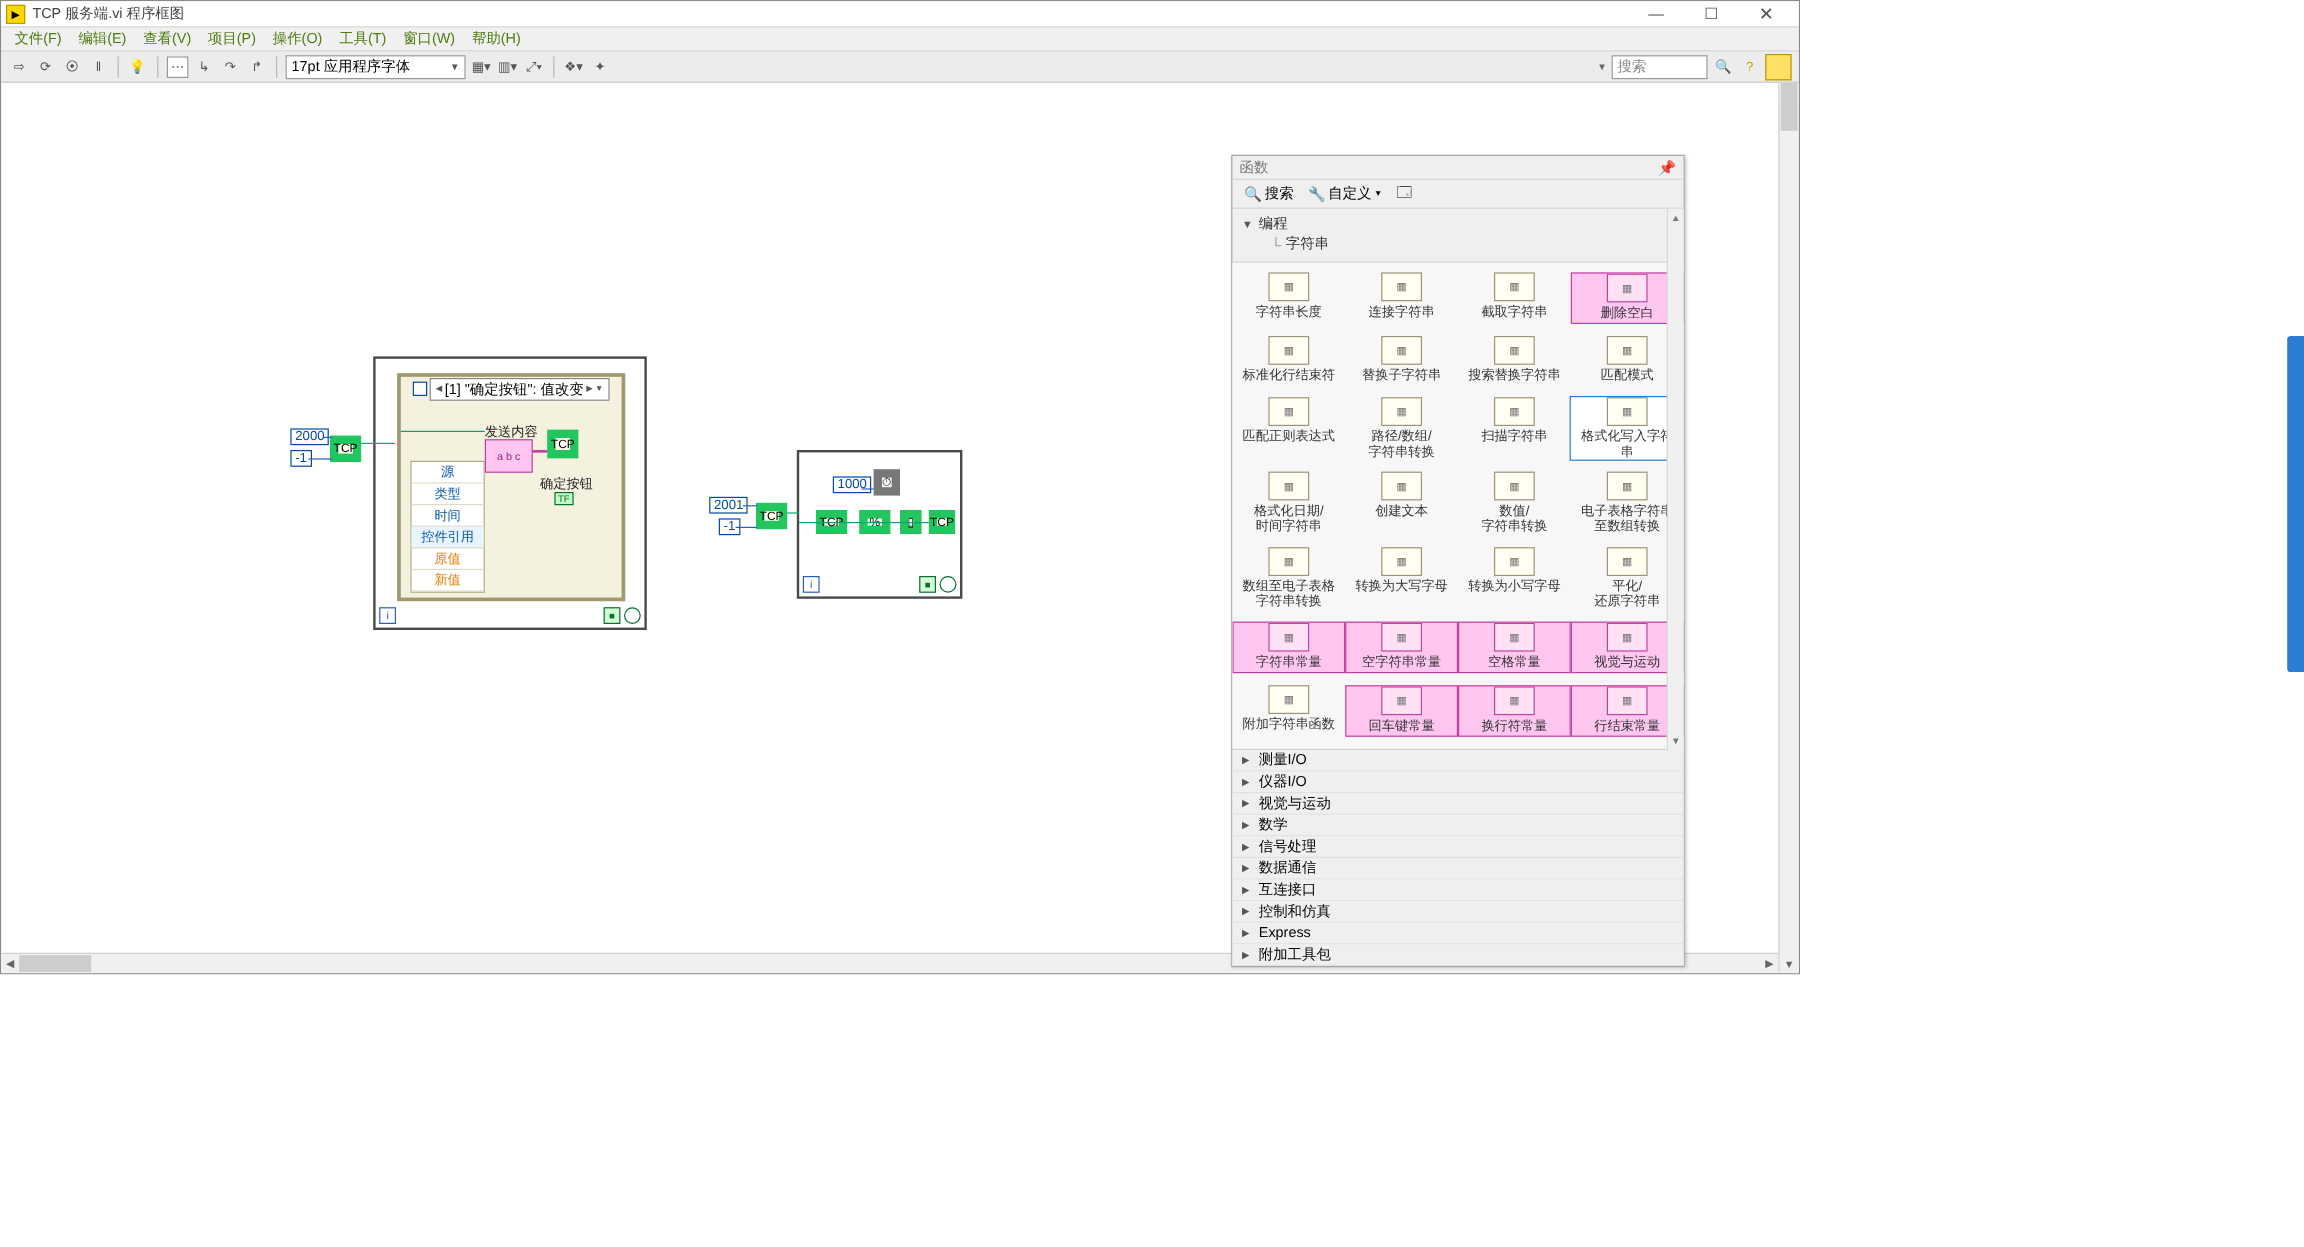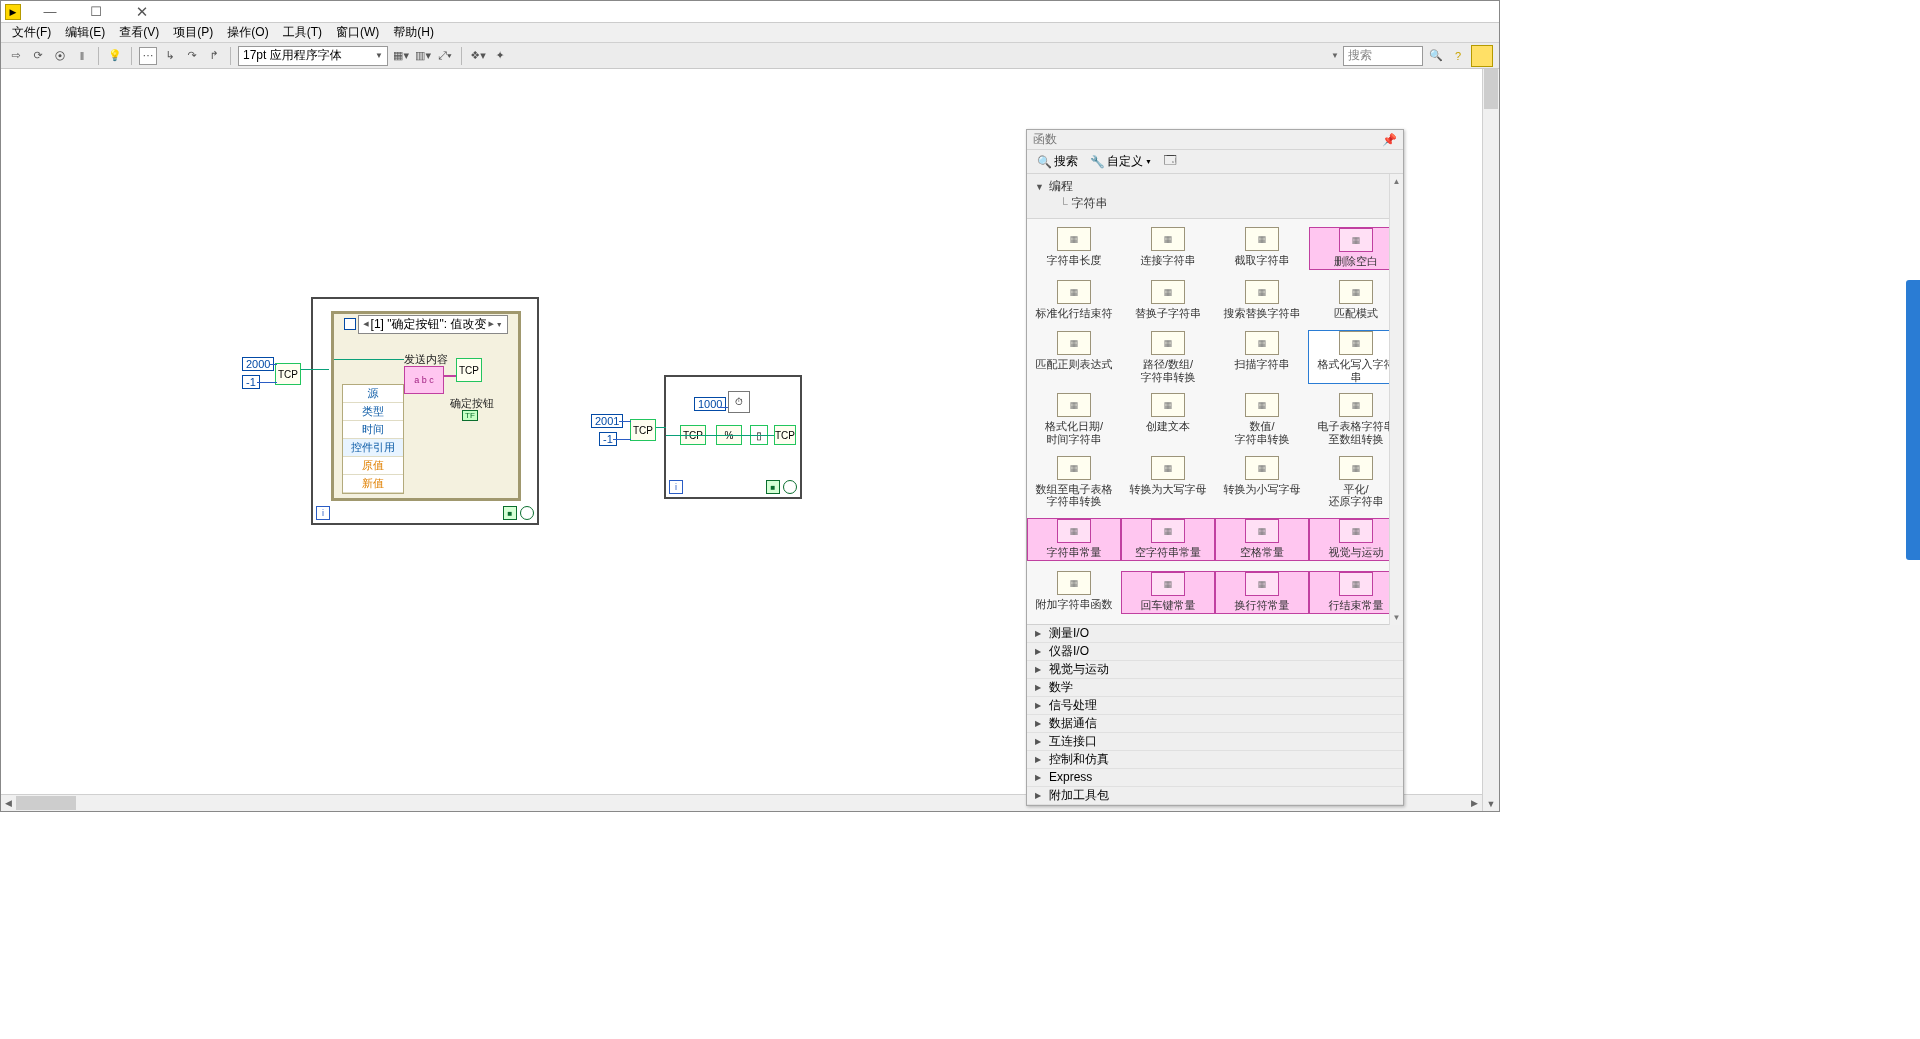--- a/index.html
+++ b/index.html
@@ -4,21 +4,21 @@
 <style>
 * { margin:0; padding:0; box-sizing:border-box; font-family:"Microsoft YaHei","SimSun",Tahoma,sans-serif; font-size:12px; }
 body { background:#fff; overflow:hidden; }
 .win { width:1500px; height:812px; background:#f0f0f0; display:flex; flex-direction:column; border:1px solid #888; }
 .titlebar { height:22px; background:#fff; display:flex; align-items:center; padding:0 4px; border-bottom:1px solid #ccc; }
 .titlebar .ico { width:16px; height:16px; background:#ffd800; border:1px solid #b59a00; margin-right:6px; display:flex; align-items:center; justify-content:center; font-size:9px; }
 .titlebar .ttl { flex:1; color:#444; }
 .titlebar .ctl { width:46px; text-align:center; color:#555; font-size:13px; }
 .titlebar .ctl.close { font-size:15px; }
 .menubar { height:20px; background:#f0f0f0; display:flex; align-items:center; padding:0 6px; gap:4px; border-bottom:1px solid #d0d0d0; }
-.menubar span { padding:1px 5px; color:#000000; }
+.menubar span { padding:1px 5px; color:#4d7c0f; }
 .toolbar { height:26px; background:#ececec; border-bottom:1px solid #c9c9c9; display:flex; align-items:center; padding:0 6px; gap:4px; }
 .tb-sep { width:1px; height:18px; background:#b9b9b9; margin:0 3px; }
 .tb-btn { width:18px; height:18px; display:flex; align-items:center; justify-content:center; border:1px solid transparent; color:#555; font-size:11px; }
 .tb-btn.box { border:1px solid #999; background:#fff; }
 .font-sel { height:20px; border:1px solid #999; background:#fff; display:flex; align-items:center; padding:0 4px; gap:4px; width:150px; }
 .font-sel .dd { font-size:8px; color:#555; }
 .tb-right { margin-left:auto; display:flex; align-items:center; gap:4px; }
 .search-box { width:80px; height:20px; border:1px solid #999; background:#fff; padding:0 4px; color:#888; }
 .tool-acc { width:22px; height:22px; background:#ffe066; border:1px solid #b59a00; }
 
@@ -32,21 +32,21 @@
 .hscroll .arr { width:15px; display:flex; align-items:center; justify-content:center; font-size:9px; color:#666; }
 .hscroll .track { flex:1; position:relative; }
 .hscroll .thumb { position:absolute; top:1px; bottom:1px; left:0; width:60px; background:#cdcdcd; }
 
 .loop { position:absolute; border:2px solid #4a4a4a; background:#fff; }
 .loop.l1 { left:310px; top:228px; width:228px; height:228px; }
 .loop.l2 { left:663px; top:306px; width:138px; height:124px; }
 .loop .iter { position:absolute; left:3px; bottom:3px; width:14px; height:14px; border:1px solid #2a5cc4; background:#fff; color:#2a5cc4; font-size:9px; display:flex; align-items:center; justify-content:center; }
 .loop .stop { position:absolute; right:20px; bottom:3px; width:14px; height:14px; border:1px solid #0a6e2e; background:#d5ffd5; font-size:8px; display:flex; align-items:center; justify-content:center; color:#0a6e2e;}
 .loop .cond { position:absolute; right:3px; bottom:3px; width:14px; height:14px; border:1px solid #0a6e2e; background:#fff; border-radius:50%; }
-.node { position:absolute; border:1px solid #22c55e; background:#fff; display:flex; align-items:center; justify-content:center; font-size:10px; }
+.node { position:absolute; border:7px solid #22c55e; background:#fff; display:flex; align-items:center; justify-content:center; font-size:10px; }
 .const { position:absolute; border:1px solid #034aa6; background:#fff; color:#034aa6; padding:0 3px; height:14px; font-size:11px; display:flex; align-items:center; }
 .evstruct { position:absolute; border:3px solid #a0986e; background:#f4f1df; }
 .evhdr { position:absolute; top:2px; left:2px; right:2px; height:16px; display:flex; align-items:center; justify-content:center; }
 .evhdr .sq { width:12px; height:12px; border:1px solid #034aa6; background:#fff; margin-right:2px;}
 .evhdr .sel { border:1px solid #888; background:#fff; padding:0 4px; font-size:10px; display:flex; align-items:center; gap:2px;}
 .evhdr .sel .tri{font-size:7px;color:#555;}
 .evlist { position:absolute; left:8px; top:70px; border:1px solid #b3aa7c; background:#fff; width:62px; }
 .evlist div { border-bottom:1px solid #e0dcc4; padding:1px 4px; font-size:11px; color:#0a5aa6; text-align:center; }
 .evlist div.orange { color:#e08000; }
 .evlist div.sel { background:#e8f4ff; }
@@ -81,20 +81,21 @@
 .pal-scroll .arr.dn{position:absolute;bottom:0;left:0;right:0;}
 .tabstrip { position:absolute; right:0; top:280px; width:14px; height:280px; background:#2a7cd4; border-radius:3px 0 0 3px;}
 </style>
 </head>
 <body>
 
 <div class="win">
 
   <div class="titlebar">
     <div class="ico">▶</div>
+    <div class="ttl">TCP 服务端.vi 程序框图</div>
     <div class="ctl">—</div>
     <div class="ctl">☐</div>
     <div class="ctl close">✕</div>
   </div>
 
   <div class="menubar">
     <span>文件(F)</span>
     <span>编辑(E)</span>
     <span>查看(V)</span>
     <span>项目(P)</span>

